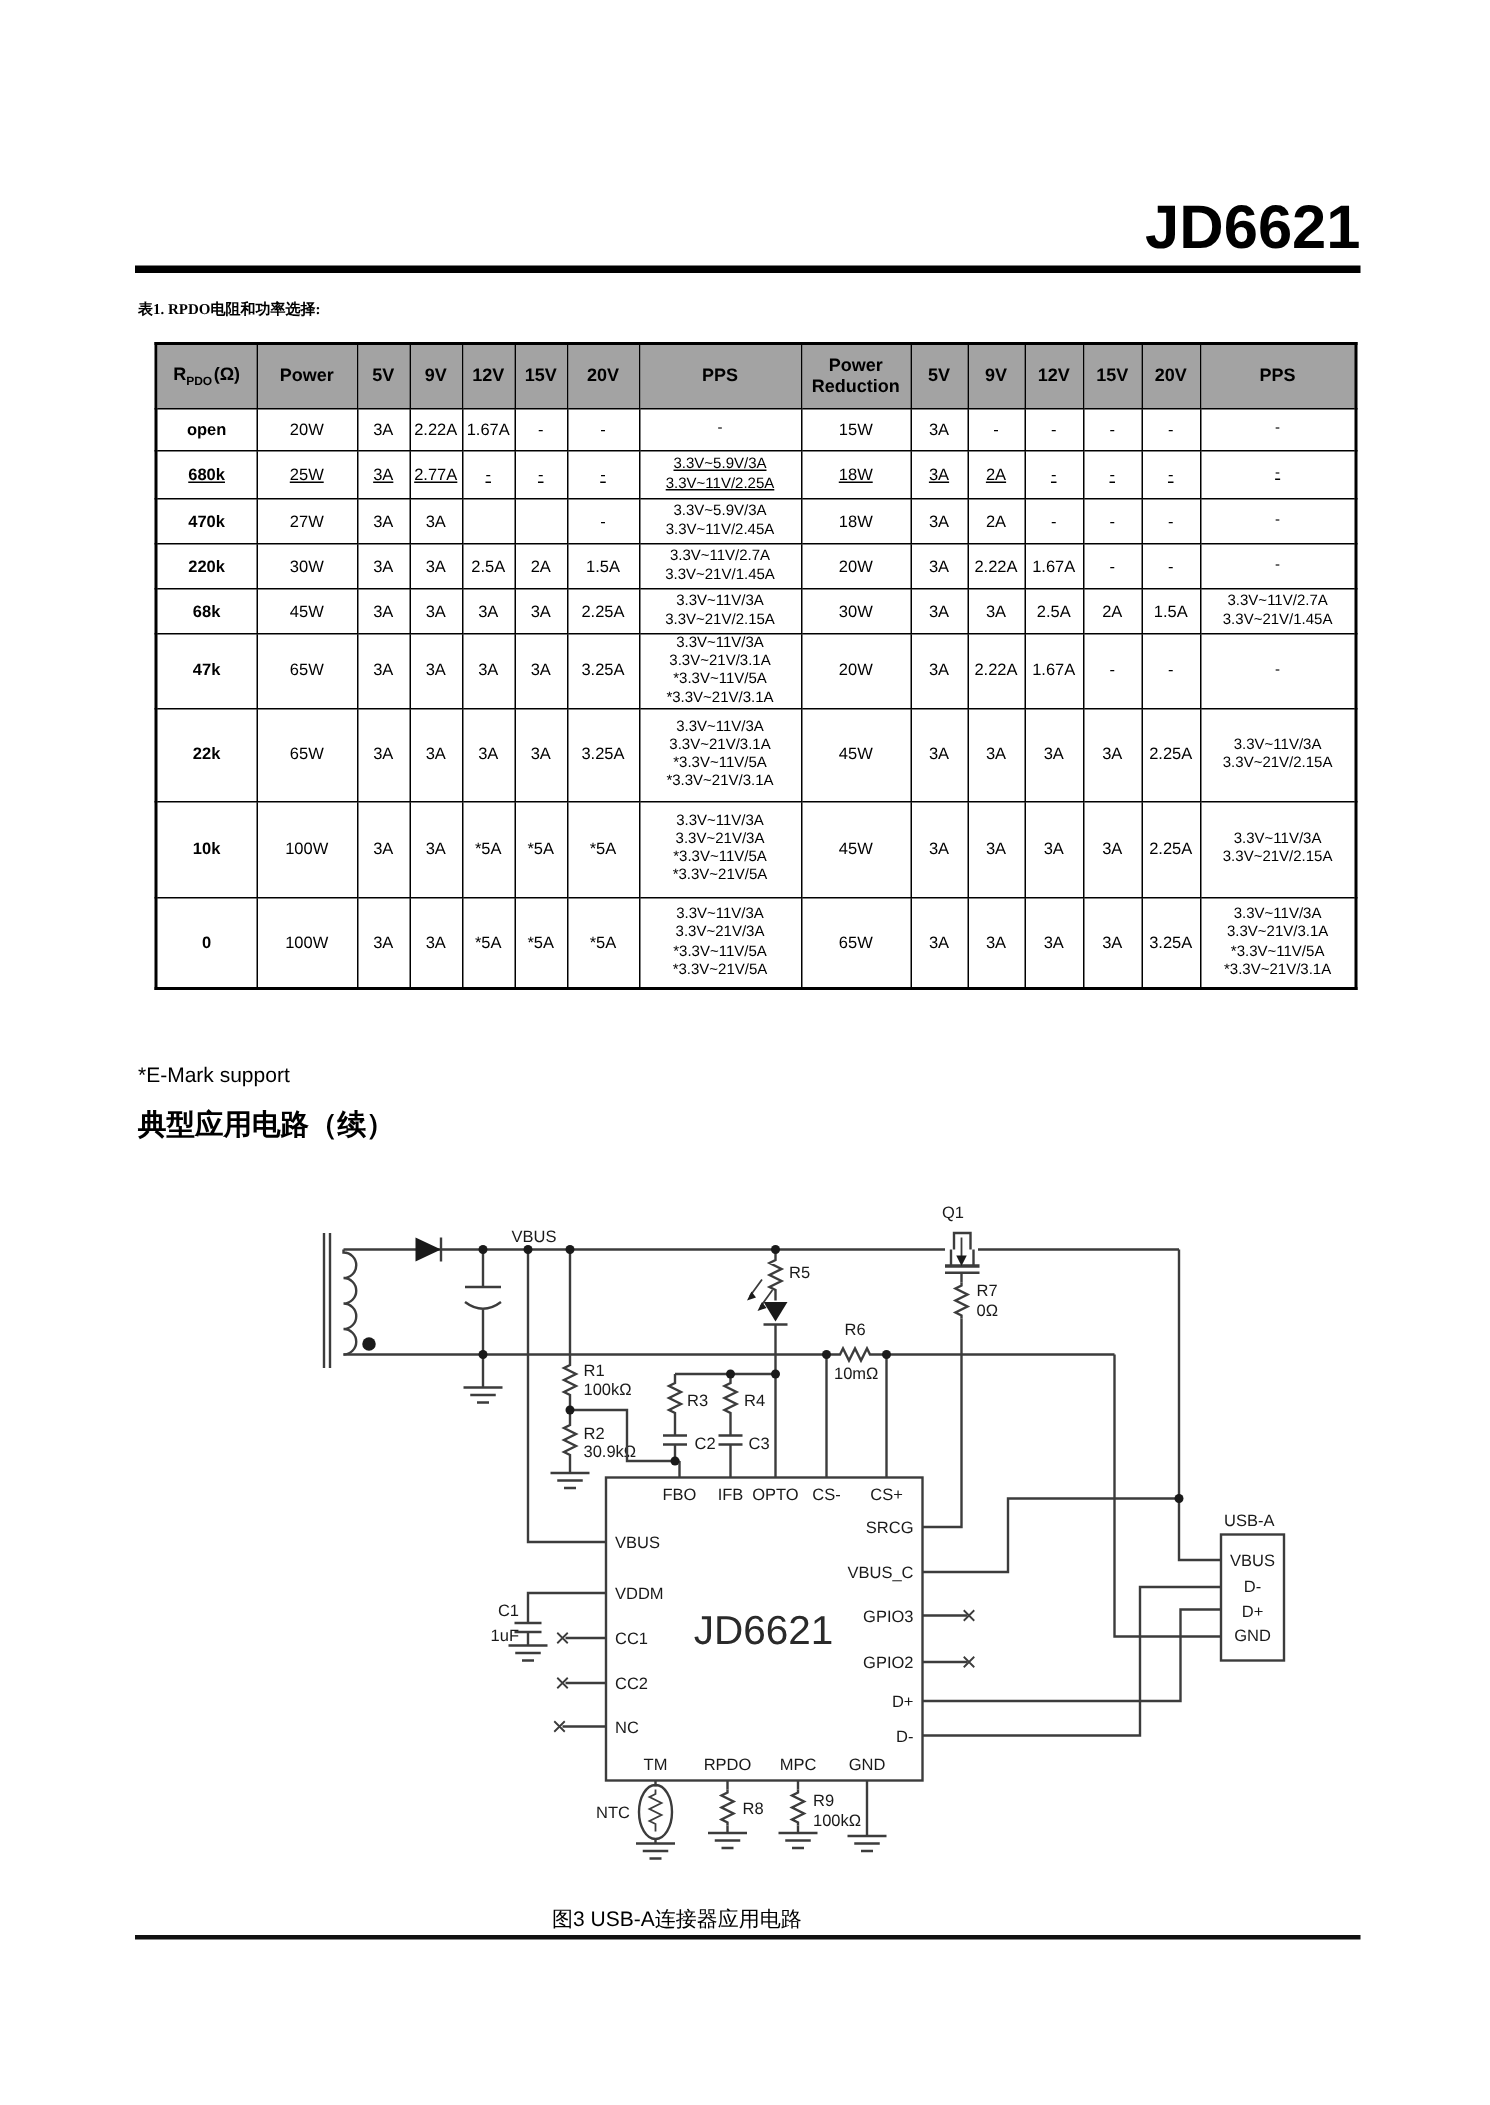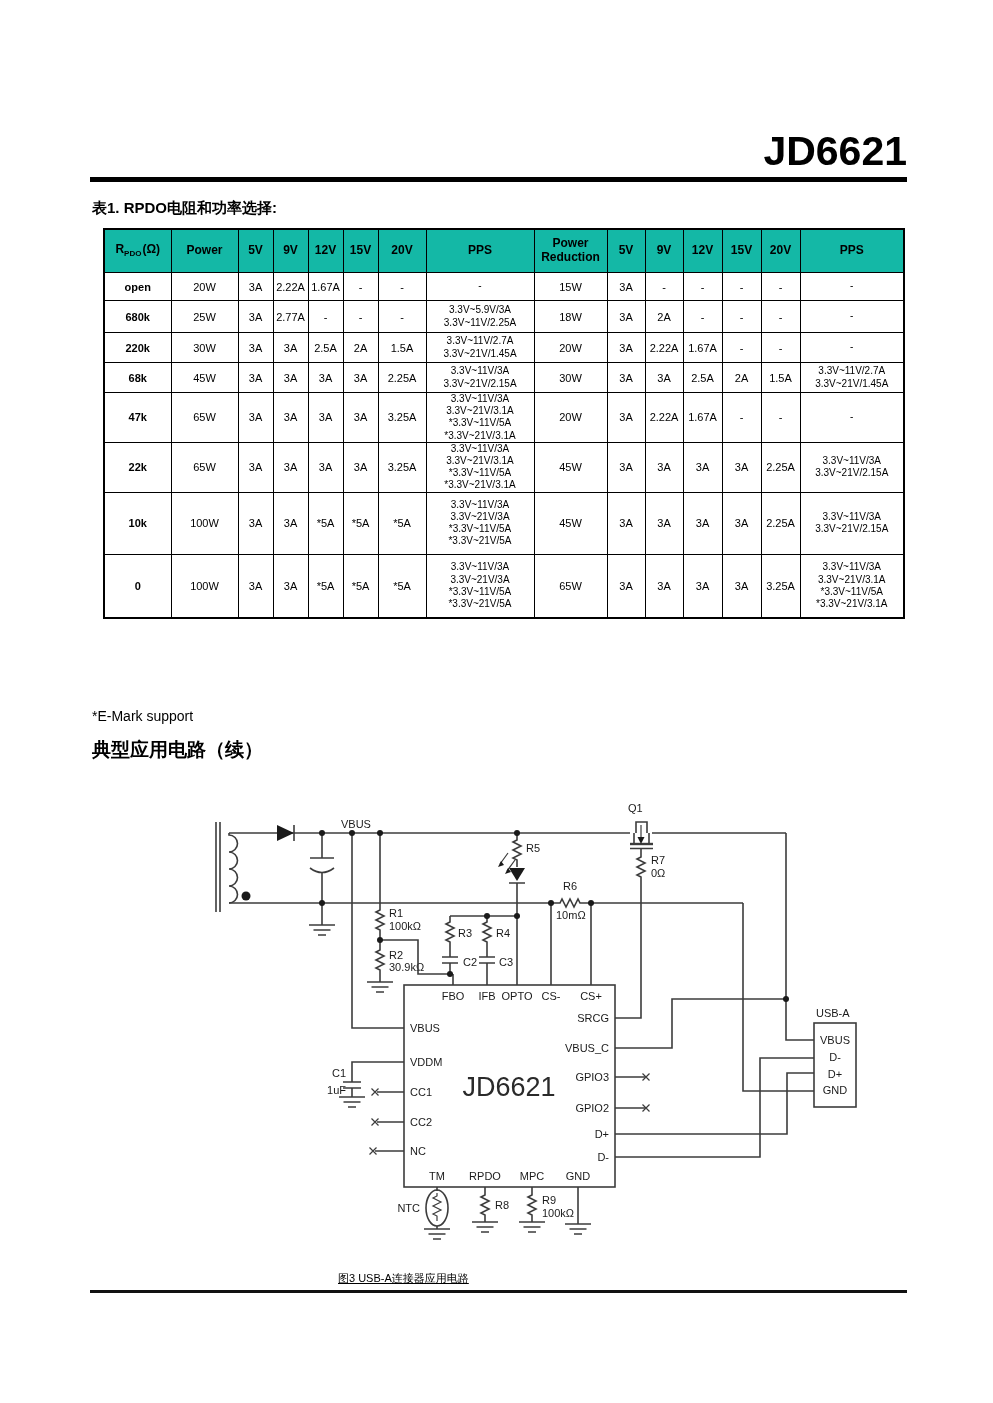--- a/index.html
+++ b/index.html
@@ -3,38 +3,38 @@
 <meta charset="utf-8">
 <style>
   html,body{margin:0;padding:0;}
   body{
     width:993px;height:1403px;position:relative;background:#ffffff;
     font-family:"Liberation Sans", sans-serif;color:#000;overflow:hidden;
   }
   .abs{position:absolute;}
   .doc-title{right:86px;top:128px;font-size:41px;font-weight:bold;letter-spacing:0px;}
   .title-rule{left:90px;top:177px;width:817px;height:5px;background:#000;}
-  .table-caption{left:92px;top:199px;font-size:15px;font-weight:bold;}
+  .table-caption{left:92px;top:199px;font-size:10px;font-weight:bold;font-family:Liberation Serif, serif;}
   .footnote{left:92px;top:708px;font-size:14px;}
   .section-heading{left:92px;top:737px;font-size:19px;font-weight:bold;}
-  .figure-caption{left:338px;top:1271px;font-size:11px;text-decoration:underline;}
+  .figure-caption{left:368px;top:1271px;font-size:14px;}
   .footer-rule{left:90px;top:1290px;width:817px;height:3px;background:#111;}
 
   .table-wrap{left:103px;top:228px;}
   #rpdo-table{border-collapse:collapse;table-layout:fixed;width:800px;border:2px solid #000;}
   #rpdo-table th,#rpdo-table td{
     border:1px solid #000;text-align:center;vertical-align:middle;
     font-size:11px;padding:0 1px;overflow:hidden;
   }
-  #rpdo-table thead th{background:#14b8a6;font-size:12px;height:42px;line-height:1.15;}
+  #rpdo-table thead th{background:#a3a3a3;font-size:12px;height:42px;line-height:1.15;}
   #rpdo-table tbody th{font-weight:bold;}
   #rpdo-table .pps{font-size:10px;white-space:pre-line;line-height:1.22;}
   #rpdo-table sub{font-size:8px;}
   #rpdo-table tbody tr:nth-child(1){height:28px;}
-  #rpdo-table tbody tr:nth-child(2){height:32px;}
+  #rpdo-table tbody tr:nth-child(2){height:32px;text-decoration:underline;}
   #rpdo-table tbody tr:nth-child(3){height:30px;}
   #rpdo-table tbody tr:nth-child(4){height:30px;}
   #rpdo-table tbody tr:nth-child(5){height:30px;}
   #rpdo-table tbody tr:nth-child(6){height:33px;margin-top:45px;}
   #rpdo-table tbody tr:nth-child(7){height:62px;}
   #rpdo-table tbody tr:nth-child(8){height:64px;}
   #rpdo-table tbody tr:nth-child(9){height:61px;}
   #rpdo-table tbody tr:nth-child(10){height:60px;}
 
   svg text{font-family:"Liberation Sans", sans-serif;fill:#1a1a1a;}
@@ -121,20 +121,38 @@
 3.3V~11V/2.25A</td>
           <td>18W</td>
           <td>3A</td>
           <td>2A</td>
           <td>-</td>
           <td>-</td>
           <td>-</td>
           <td class="pps">-</td>
         </tr>
         <tr>
+          <th>470k</th>
+          <td>27W</td>
+          <td>3A</td>
+          <td>3A</td>
+          <td></td>
+          <td></td>
+          <td>-</td>
+          <td class="pps">3.3V~5.9V/3A
+3.3V~11V/2.45A</td>
+          <td>18W</td>
+          <td>3A</td>
+          <td>2A</td>
+          <td>-</td>
+          <td>-</td>
+          <td>-</td>
+          <td class="pps">-</td>
+        </tr>
+        <tr>
           <th>220k</th>
           <td>30W</td>
           <td>3A</td>
           <td>3A</td>
           <td>2.5A</td>
           <td>2A</td>
           <td>1.5A</td>
           <td class="pps">3.3V~11V/2.7A
 3.3V~21V/1.45A</td>
           <td>20W</td>

